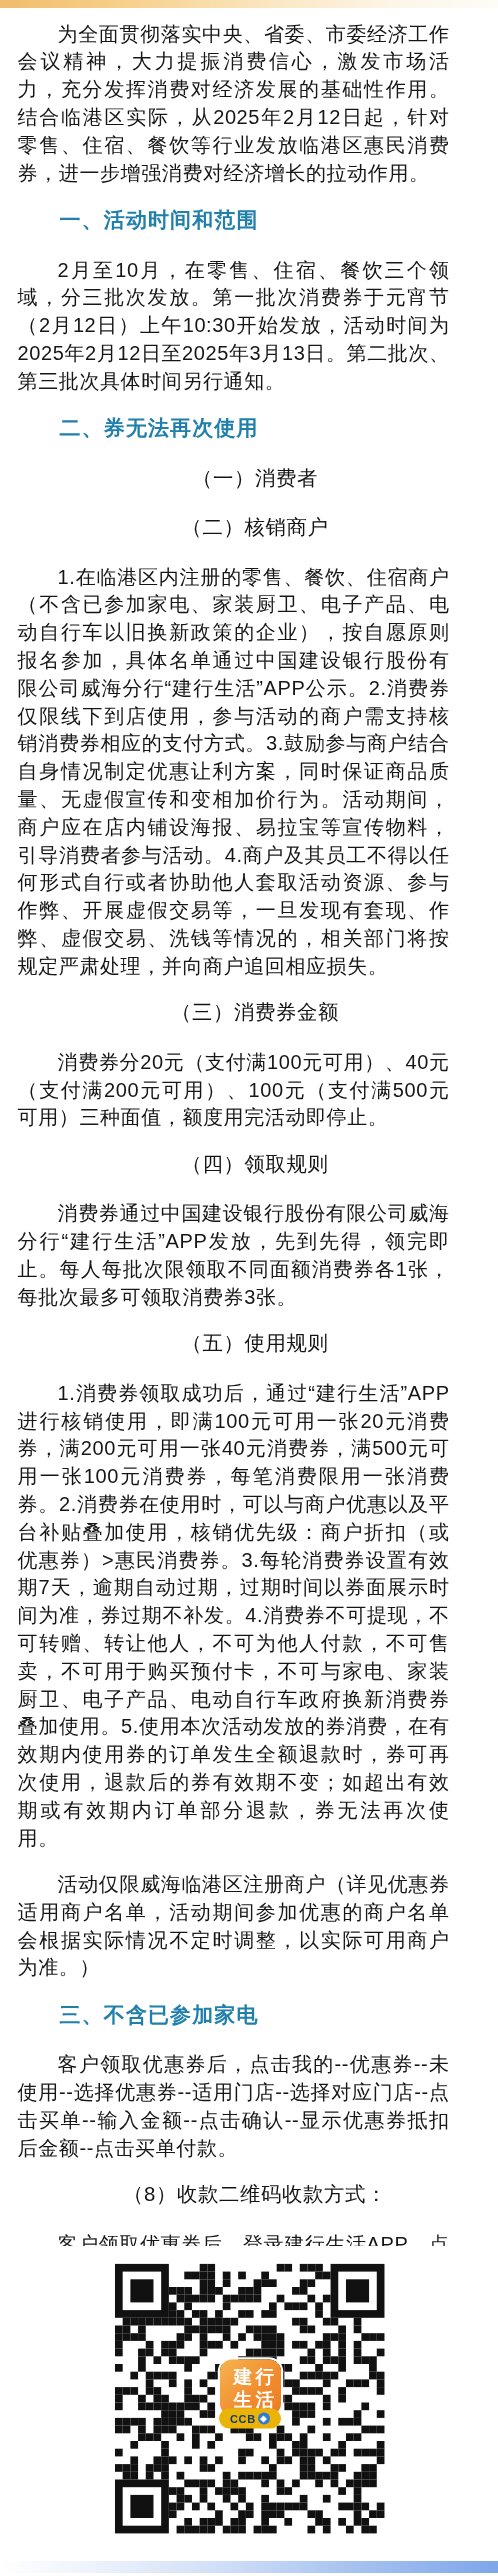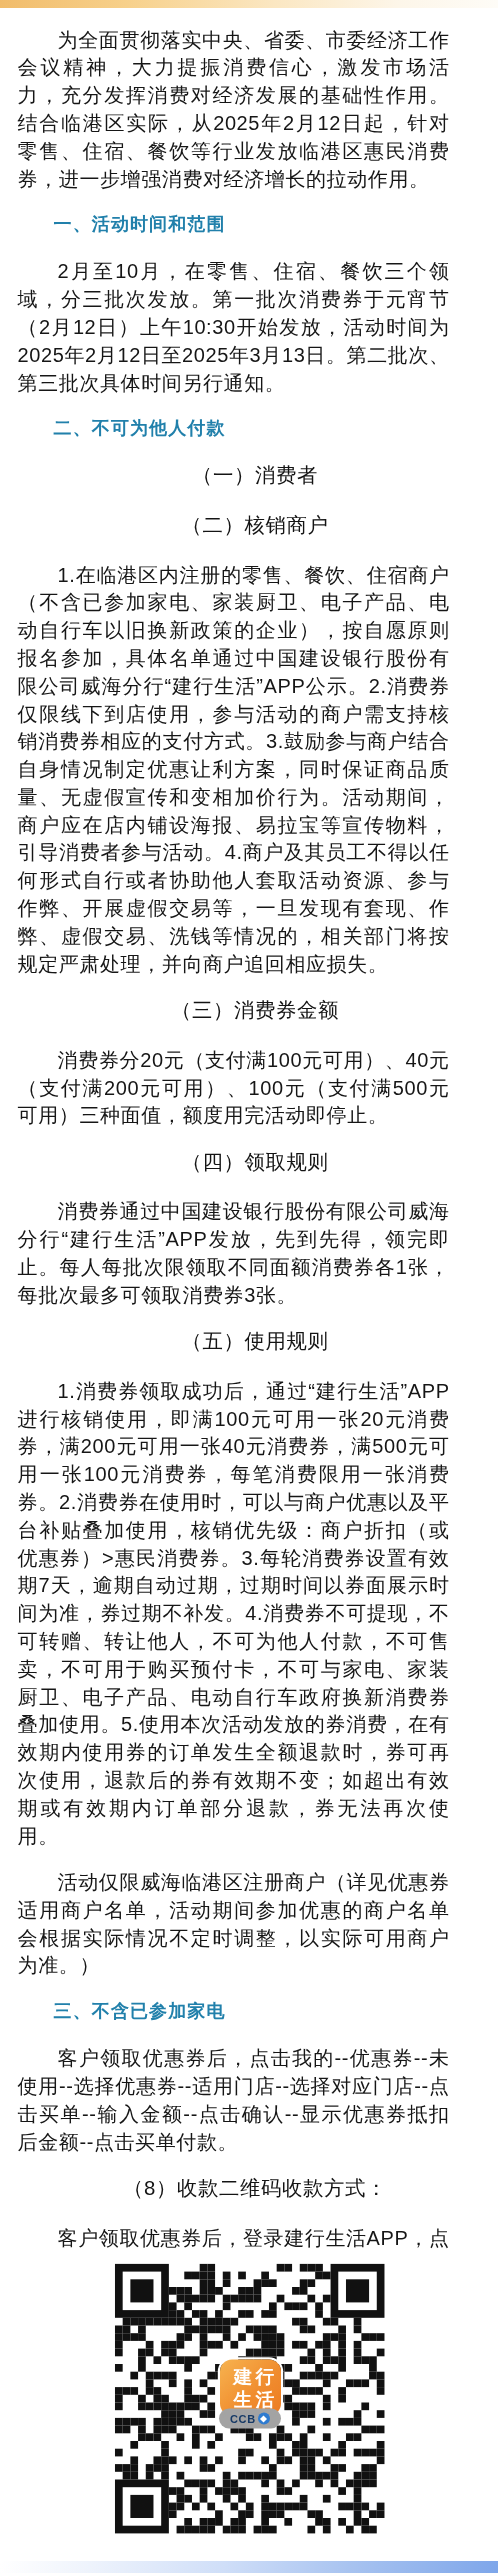--- a/index.html
+++ b/index.html
@@ -6,29 +6,29 @@
   .page{
     position:relative;width:499px;height:2576px;margin:0 auto;
     background:#ffffff;overflow:hidden;
     font-family:"Liberation Sans","DejaVu Sans",sans-serif;
   }
   .top-bar{
     position:absolute;top:0;left:0;width:499px;height:8.3px;
     background:linear-gradient(to right,#f1bc6b 0%,#f7d08a 25%,#fbe7c2 55%,#fdf6e9 80%,#fefcf7 100%);
   }
   .content{
-    position:absolute;top:8px;left:0;width:465px;height:2244px;
+    position:absolute;top:2px;left:0;width:465px;height:2244px;
     box-sizing:border-box;padding:18.7px 15.4px 0 17.6px;overflow:hidden;
   }
   .p{
     font-size:20px;line-height:1.39;color:#161616;letter-spacing:0.6px;
     text-align:justify;text-indent:2em;margin:0 0 18.7px 0;
   }
   .h1{
-    font-size:18px;line-height:1.35;font-weight:bold;color:#2180ab;
+    font-size:21px;line-height:1.35;font-weight:bold;color:#2180ab;
     letter-spacing:1.1px;text-indent:2em;margin:7.7px 0 22px 0;
   }
   .h2{
     font-size:20.4px;line-height:1.35;color:#141414;
     letter-spacing:0.6px;text-indent:2.1em;margin:7px 0 22px 0;text-align:center;
   }
   .qr-area{position:absolute;left:105px;top:2254px;width:290px;height:286px;}
   .qr-area svg{display:block;}
   .qr-logo{
     position:absolute;left:50%;top:50%;transform:translate(-50%,-54%);
@@ -38,21 +38,21 @@
     width:61px;height:56px;margin:0 auto;border-radius:12px;
     background:linear-gradient(135deg,#f7b34f 0%,#f08c2e 60%,#ec7b22 100%);
     box-shadow:0 0 0 2.2px #ffffff;
     display:flex;flex-direction:column;align-items:center;justify-content:center;
   }
   .qr-logo-rect span{
     display:block;color:#ffffff;font-weight:bold;font-size:18.7px;line-height:23px;letter-spacing:3.3px;margin-left:11px;
   }
   .qr-logo-oval{
     position:relative;width:62px;height:20px;margin:-6.6px auto 0;
-    background:#a3a3a3;border-radius:10px;
+    background:#eab308;border-radius:10px;
     display:flex;align-items:center;justify-content:center;gap:2.2px;
   }
   .qr-logo-oval .ccb-text{font-size:11px;font-weight:bold;color:#173a66;letter-spacing:0.6px;}
   .ccb-circle{
     width:12px;height:12px;border-radius:50%;background:#2e7bd0;
     display:inline-flex;align-items:center;justify-content:center;
   }
   .ccb-circle i{display:block;width:5px;height:5px;background:#ffffff;transform:rotate(45deg);}
   .footer-bar{
     position:absolute;left:0;bottom:3.3px;width:499px;height:12px;
@@ -62,21 +62,21 @@
 </head>
 <body>
 
 <div class="page">
   <div class="top-bar"></div>
 
   <div class="content" id="doc-content">
       <div class="p">为全面贯彻落实中央、省委、市委经济工作会议精神，大力提振消费信心，激发市场活力，充分发挥消费对经济发展的基础性作用。结合临港区实际，从2025年2月12日起，针对零售、住宿、餐饮等行业发放临港区惠民消费券，进一步增强消费对经济增长的拉动作用。</div>
       <div class="h1">一、活动时间和范围</div>
       <div class="p">2月至10月，在零售、住宿、餐饮三个领域，分三批次发放。第一批次消费券于元宵节（2月12日）上午10:30开始发放，活动时间为2025年2月12日至2025年3月13日。第二批次、第三批次具体时间另行通知。</div>
-      <div class="h1">二、不可为他人付款</div>
+      <div class="h1">二、券无法再次使用</div>
       <div class="h2">（一）消费者</div>
       <div class="h2">（二）核销商户</div>
       <div class="p">1.在临港区内注册的零售、餐饮、住宿商户（不含已参加家电、家装厨卫、电子产品、电动自行车以旧换新政策的企业），按自愿原则报名参加，具体名单通过中国建设银行股份有限公司威海分行“建行生活”APP公示。2.消费券仅限线下到店使用，参与活动的商户需支持核销消费券相应的支付方式。3.鼓励参与商户结合自身情况制定优惠让利方案，同时保证商品质量、无虚假宣传和变相加价行为。活动期间，商户应在店内铺设海报、易拉宝等宣传物料，引导消费者参与活动。4.商户及其员工不得以任何形式自行或者协助他人套取活动资源、参与作弊、开展虚假交易等，一旦发现有套现、作弊、虚假交易、洗钱等情况的，相关部门将按规定严肃处理，并向商户追回相应损失。</div>
       <div class="h2">（三）消费券金额</div>
       <div class="p">消费券分20元（支付满100元可用）、40元（支付满200元可用）、100元（支付满500元可用）三种面值，额度用完活动即停止。</div>
       <div class="h2">（四）领取规则</div>
       <div class="p">消费券通过中国建设银行股份有限公司威海分行“建行生活”APP发放，先到先得，领完即止。每人每批次限领取不同面额消费券各1张，每批次最多可领取消费券3张。</div>
       <div class="h2">（五）使用规则</div>
       <div class="p">1.消费券领取成功后，通过“建行生活”APP进行核销使用，即满100元可用一张20元消费券，满200元可用一张40元消费券，满500元可用一张100元消费券，每笔消费限用一张消费券。2.消费券在使用时，可以与商户优惠以及平台补贴叠加使用，核销优先级：商户折扣（或优惠券）&gt;惠民消费券。3.每轮消费券设置有效期7天，逾期自动过期，过期时间以券面展示时间为准，券过期不补发。4.消费券不可提现，不可转赠、转让他人，不可为他人付款，不可售卖，不可用于购买预付卡，不可与家电、家装厨卫、电子产品、电动自行车政府换新消费券叠加使用。5.使用本次活动发放的券消费，在有效期内使用券的订单发生全额退款时，券可再次使用，退款后的券有效期不变；如超出有效期或有效期内订单部分退款，券无法再次使用。</div>
       <div class="p">活动仅限威海临港区注册商户（详见优惠券适用商户名单，活动期间参加优惠的商户名单会根据实际情况不定时调整，以实际可用商户为准。）</div>

